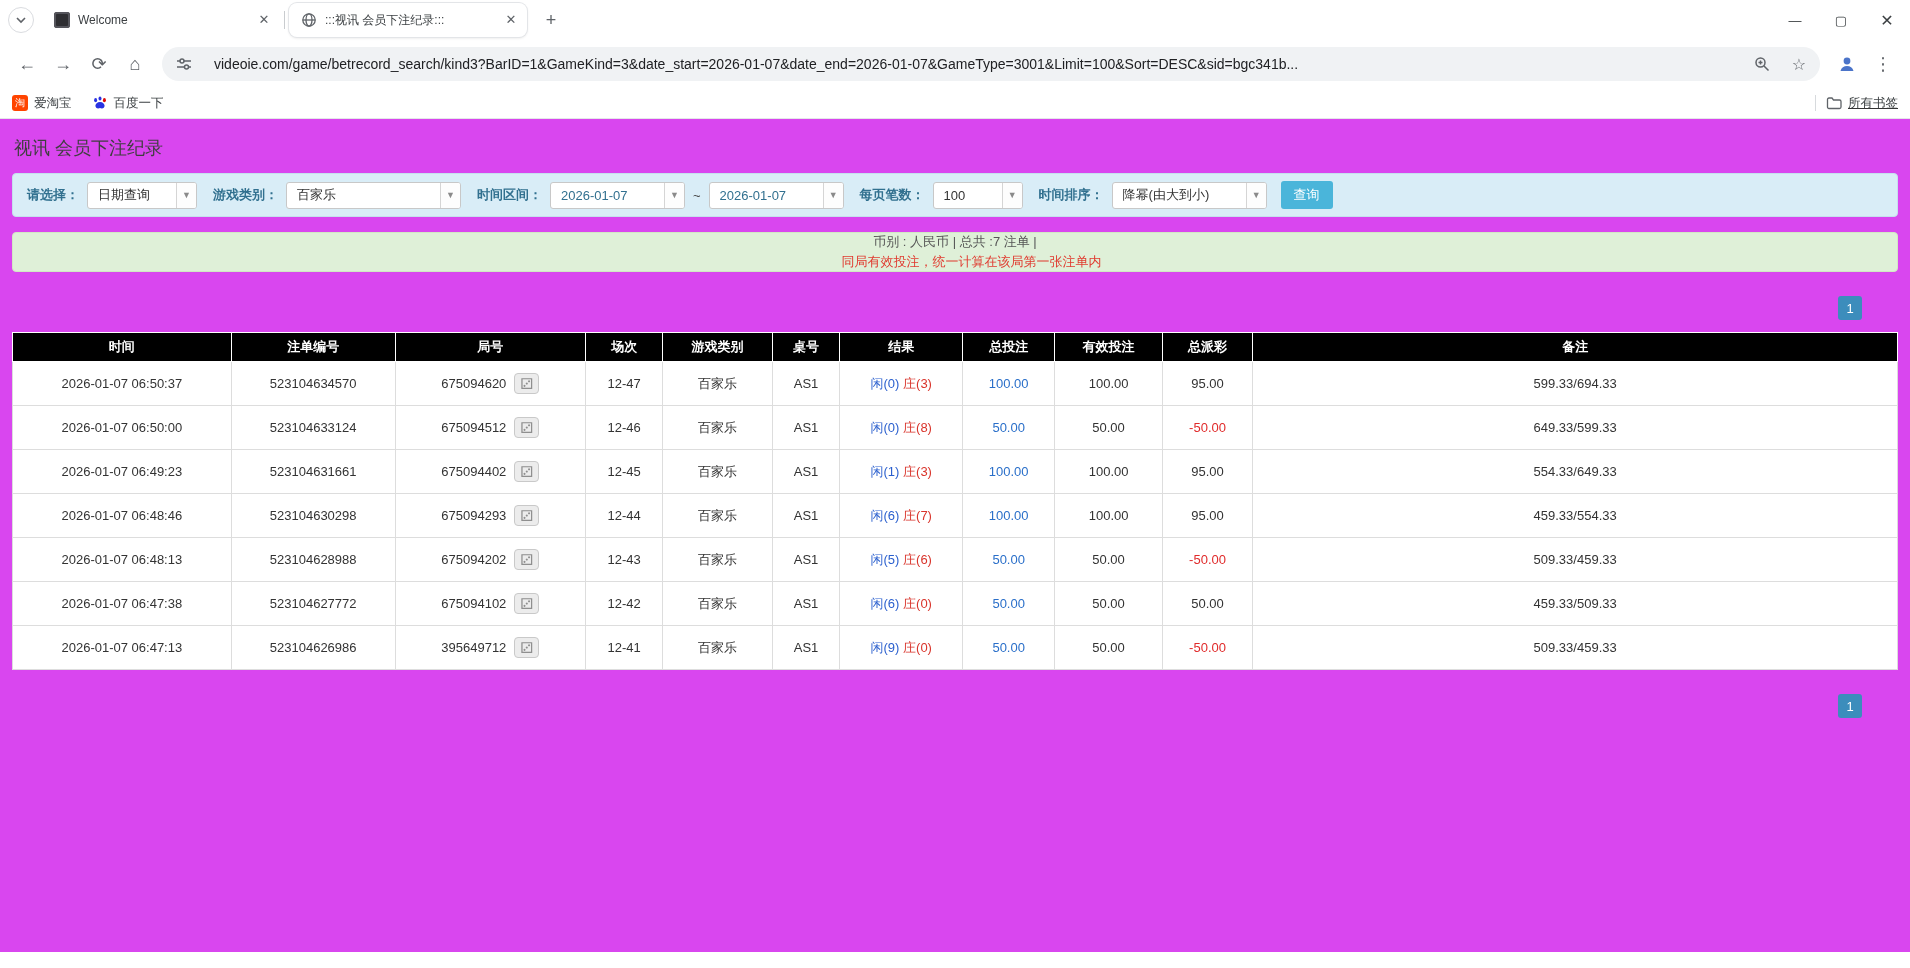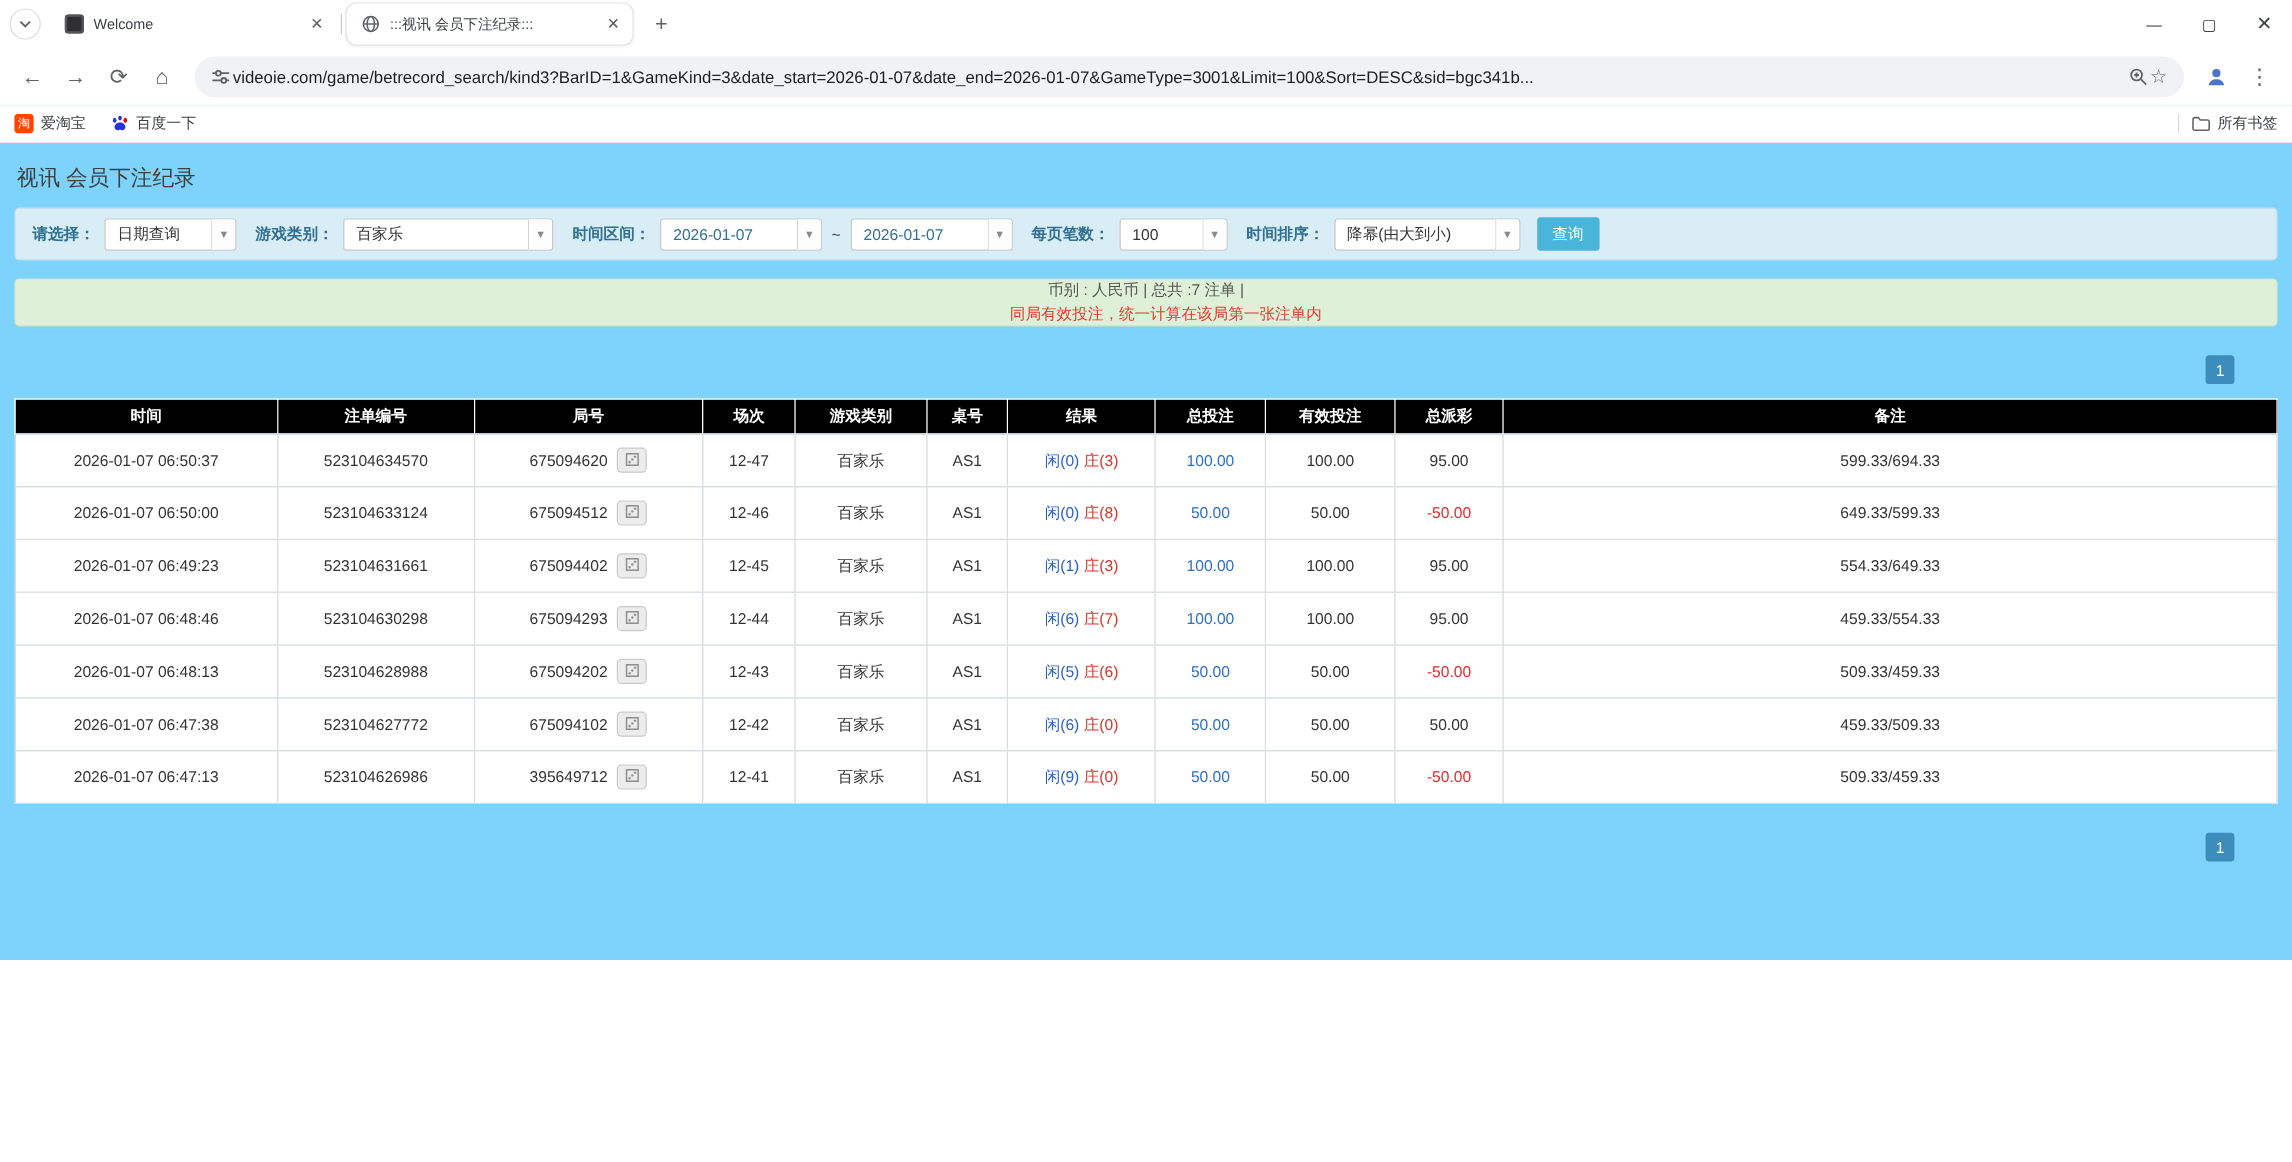--- a/index.html
+++ b/index.html
@@ -1,18 +1,18 @@
 <!DOCTYPE html>
 <html style="--accent-blue: #3c8dbc; --search-button-blue: #4ab5da; --filter-bg: #d9edf7; --filter-label-blue: #31708f; --info-bg: #dff0d8; --warning-red: #e03a2f; --table-header-bg: #000000; --table-footer-bg: #8c8c8c; --link-blue: #2a6fc9; --player-blue: #2a5fce; --banker-red: #d9342b; --negative-red: #e02b2b;"><head>
 <meta charset="utf-8">
 <style>
   * { box-sizing: border-box; margin: 0; padding: 0; }
   html,body { background:#fff; }
   body { font-family: "Liberation Sans", sans-serif; color:#333; }
-  .screen { width:1910px; height:800px; background:#7dd3fc; overflow:hidden; position:relative; }
+  .screen { width:1910px; height:952px; background:#d946ef; overflow:hidden; position:relative; }
 
   
   .tabbar { height:40px; display:flex; align-items:center; background:#fff; padding-left:8px; }
   .tab-search-btn { width:26px; height:26px; border:1px solid #dadce0; border-radius:50%;
     display:flex; align-items:center; justify-content:center; margin-right:8px; cursor:pointer; }
   .tab { display:flex; align-items:center; gap:8px; height:34px; width:238px;
     padding:0 8px 0 12px; border-radius:8px; position:relative; cursor:pointer; }
   .tab.active { box-shadow:0 0 0 1px #e3e5e8, 0 1px 3px rgba(0,0,0,.12); background:#fff; }
   .tab-title { flex:1; font-size:12px; color:#3c4043; white-space:nowrap; overflow:hidden; }
   .tab-close { width:16px; height:16px; line-height:15px; text-align:center; border-radius:50%;
@@ -23,31 +23,31 @@
   .newtab-btn { width:28px; height:28px; margin-left:10px; border-radius:50%;
     display:flex; align-items:center; justify-content:center; color:#5f6368; font-size:18px; cursor:pointer; }
   .win-controls { margin-left:auto; display:flex; height:40px; }
   .win-controls span { width:46px; height:40px; display:flex; align-items:center; justify-content:center;
     color:#3c4043; font-size:13px; cursor:pointer; }
 
   .navbar { height:48px; display:flex; align-items:center; padding:0 10px; gap:2px; background:#fff; }
   .nav-btn { width:34px; height:34px; border-radius:50%; display:flex; align-items:center;
     justify-content:center; color:#5f6368; font-size:18px; cursor:pointer; }
   .urlbar { flex:1; height:34px; margin:0 8px; background:#f0f2f4; border-radius:17px;
-    display:flex; align-items:center; gap:2px; padding:0 14px; cursor:text; }
+    display:flex; align-items:center; gap:22px; padding:0 14px; cursor:text; }
   .url-text { flex:1; font-size:14px; color:#202124; white-space:nowrap; overflow:hidden; }
   .url-icon { display:flex; align-items:center; color:#5f6368; }
   .star { font-size:16px; color:#5f6368; }
 
   .bookmarks { height:31px; display:flex; align-items:center; gap:20px; padding:0 12px;
     border-bottom:1px solid #e4e6e8; background:#fff; }
   .bm { display:flex; align-items:center; gap:6px; font-size:12.5px; color:#3c4043; cursor:pointer; }
   .bm-ico-taobao { width:16px; height:16px; border-radius:3px; background:#ff4400; color:#fff;
     font-size:10px; display:flex; align-items:center; justify-content:center; }
-  .bm-right { margin-left:auto; display:flex; align-items:flex-start; gap:10px; }
+  .bm-right { margin-left:auto; display:flex; align-items:flex-start; gap:10px;text-decoration:underline; }
   .vsep { width:1px; height:16px; background:#d7dadd; }
 
   
   .page { padding:0 12px; }
   .page-title { font-size:18px; font-weight:400; color:#3f3f3f; margin:17px 0 13px 2px; }
 
   .filterbar { background:var(--filter-bg,#d9edf7); border:1px solid #c5e0ee; border-radius:4px;
     height:44px; display:flex; align-items:center; gap:8px; padding:0 12px; font-size:13px; }
   .flabel { color:var(--filter-label-blue,#31708f); font-weight:bold; margin-left:8px; white-space:nowrap; }
   .sel { display:inline-flex; align-items:center; height:27px; background:#fff;

